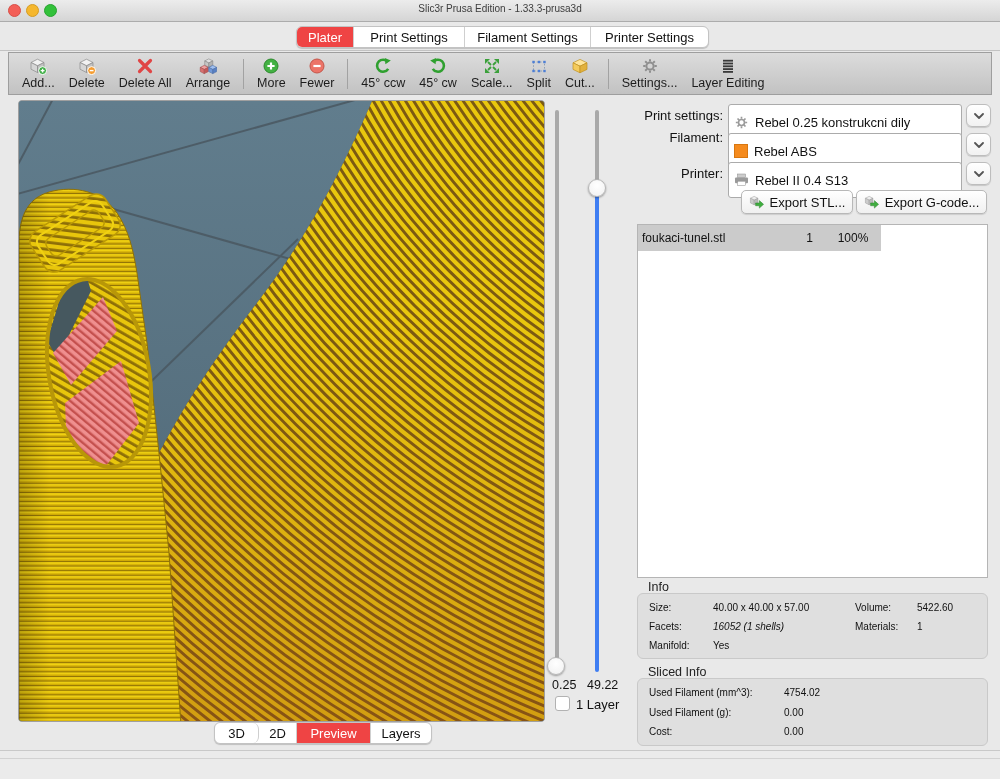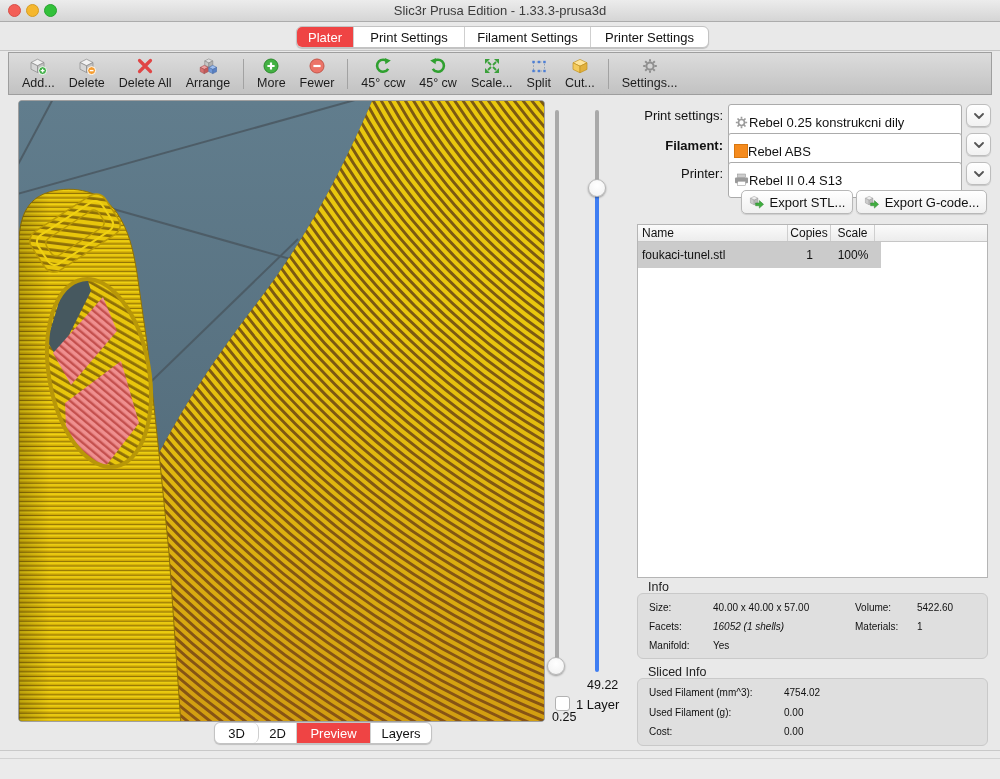--- a/index.html
+++ b/index.html
@@ -15,21 +15,21 @@
   .abs { position:absolute; }
 
   
   .titlebar {
     position:absolute; left:0; top:0; width:1000px; height:22px;
     background:linear-gradient(#ececec,#d5d5d5);
     border-bottom:1px solid #acacac;
   }
   .title-text {
     position:absolute; left:0; right:0; top:3px; text-align:center;
-    font-size:13px; color:#3c3c3c;
+    font-size:10px; color:#3c3c3c;
   }
   .tl { position:absolute; top:4px; width:13px; height:13px; border-radius:50%; }
   .tl.red    { left:8px;  background:#f35f57; border:1px solid #d84f47; }
   .tl.yellow { left:26px; background:#f5b72e; border:1px solid #d49c24; }
   .tl.green  { left:44px; background:#32c13a; border:1px solid #28a330; }
 
   
   .seg {
     position:absolute; display:flex; background:#fff;
     border:1px solid #c3c3c3; border-radius:6px; overflow:hidden;
@@ -76,21 +76,21 @@
   .checkbox {
     position:absolute; width:15px; height:15px; background:#fff;
     border:1px solid #b2b2b2; border-radius:3px;
   }
   .checkbox-label { position:absolute; font-size:13px; color:#111; }
 
   
   .field-label { position:absolute; font-size:13px; color:#111; text-align:right; }
   .field {
     position:absolute; height:36px; background:#fff; border:1px solid #ababab;
-    border-radius:3px; display:flex; align-items:center; padding-left:5px; gap:0;
+    border-radius:3px; display:flex; align-items:center; padding-left:5px; gap:6px;
     font-size:13px; color:#111; overflow:hidden; white-space:nowrap;
   }
   .drop-btn {
     position:absolute; width:25px; height:23px; border-radius:6px;
     background:linear-gradient(#ffffff,#f1f1f1); border:1px solid #bdbdbd;
     box-shadow:0 1px 1px rgba(0,0,0,.15);
     display:flex; align-items:center; justify-content:center;
   }
   .btn {
     position:absolute; height:24px; border-radius:5px;
@@ -274,20 +274,32 @@
   <div class="tb-item">
     <svg class="tb-icon" viewBox="0 0 18 18">
       <g stroke="#8f8f8f" stroke-width="2" fill="none">
         <circle cx="9" cy="9" r="3.6"></circle>
         <path d="M9,2.2 V4.6 M9,13.4 V15.8 M2.2,9 H4.6 M13.4,9 H15.8 M4.2,4.2 L5.9,5.9 M12.1,12.1 L13.8,13.8 M13.8,4.2 L12.1,5.9 M5.9,12.1 L4.2,13.8"></path>
       </g>
     </svg>
     <div class="tb-label">Settings...</div>
   </div>
 
+  <div class="tb-item">
+    <svg class="tb-icon" viewBox="0 0 18 18">
+      <g fill="#3a3a3a">
+        <rect x="4" y="2.8" width="10" height="1.8"></rect>
+          <rect x="4" y="5.6" width="10" height="1.8"></rect>
+        <rect x="4" y="8.4" width="10" height="1.8"></rect>
+          <rect x="4" y="11.2" width="10" height="1.8"></rect>
+        <rect x="4" y="14" width="10" height="1.8"></rect>
+      </g>
+    </svg>
+    <div class="tb-label">Layer Editing</div>
+  </div>
 </div>
 
 <div class="viewport">
 <svg width="527" height="622" viewBox="0 0 527 622">
   <defs>
     <linearGradient id="bgGrad" x1="0" y1="0" x2="0" y2="1">
       <stop offset="0" stop-color="#617d8d"></stop>
           <stop offset="1" stop-color="#4d6472"></stop>
     </linearGradient>
     <pattern id="layerPat" width="8" height="4.6" patternUnits="userSpaceOnUse">
@@ -478,21 +490,21 @@
 </svg>
 </div>
 
 <div class="slider-track" style="left:555px; top:110px; height:562px;"></div>
 <div class="slider-thumb" style="left:547px; top:657px;"></div>
 
 <div class="slider-track" style="left:595px; top:110px; height:80px;"></div>
 <div class="slider-fill" style="left:595px; top:190px; height:482px;"></div>
 <div class="slider-thumb" style="left:588px; top:179px;"></div>
 
-<div class="slider-val" style="left:552px; top:678px;margin-top:32px;">0.25</div>
+<div class="slider-val" style="left:552px; top:678px;">0.25</div>
 <div class="slider-val" style="left:587px; top:678px;">49.22</div>
 
 <div class="checkbox" style="left:555px; top:696px;"></div>
 <div class="checkbox-label" style="left:576px; top:697px;">1 Layer</div>
 
 <div class="seg" style="left:214px; top:722px; height:22px;">
   <div class="seg-item" style="width:44px;border-radius:6px;">3D</div>
   <div class="seg-item" style="width:38px;">2D</div>
   <div class="seg-item sel" style="width:74px;">Preview</div>
   <div class="seg-item" style="width:60px;">Layers</div>
@@ -507,21 +519,21 @@
     </g>
   </svg>
   <span>Rebel 0.25 konstrukcni dily</span>
 </div>
 <div class="drop-btn" style="left:966px; top:104px;">
   <svg width="10" height="8" viewBox="0 0 10 8">
     <polyline points="1,2 5,6 9,2" fill="none" stroke="#555" stroke-width="1.8" stroke-linecap="round" stroke-linejoin="round"></polyline>
   </svg>
 </div>
 
-<div class="field-label" style="left:620px; top:138px; width:103px;font-weight:bold;">Filament:</div>
+<div class="field-label" style="left:620px; top:130px; width:103px;">Filament:</div>
 <div class="field" style="left:728px; top:133px; width:234px;">
   <span class="swatch"></span>
   <span>Rebel ABS</span>
 </div>
 <div class="drop-btn" style="left:966px; top:133px;">
   <svg width="10" height="8" viewBox="0 0 10 8">
     <polyline points="1,2 5,6 9,2" fill="none" stroke="#555" stroke-width="1.8" stroke-linecap="round" stroke-linejoin="round"></polyline>
   </svg>
 </div>
 
@@ -553,25 +565,20 @@
   <svg width="16" height="16" viewBox="0 0 17 17">
     <path d="M1.5,4.5 L5.5,2.5 9.5,4.5 5.5,6.5 Z" fill="#eeeeee" stroke="#999" stroke-width=".5"></path>
     <path d="M1.5,4.5 L5.5,6.5 5.5,11.5 1.5,9.5 Z" fill="#cccccc" stroke="#999" stroke-width=".5"></path>
     <path d="M9.5,4.5 L5.5,6.5 5.5,11.5 9.5,9.5 Z" fill="#bbbbbb" stroke="#999" stroke-width=".5"></path>
     <polygon points="7,9.5 11,9.5 11,7 15.5,11 11,15 11,12.5 7,12.5" fill="#3fae3f" stroke="#2c7c2c" stroke-width=".5"></polygon>
   </svg>
   <span>Export G-code...</span>
 </div>
 
 <div class="obj-table">
-  <div class="obj-header">
-    <div class="hc c-name">Name</div>
-    <div class="hc c-copies">Copies</div>
-    <div class="hc c-scale">Scale</div>
-  </div>
   <div class="obj-row sel">
     <div class="c-name">foukaci-tunel.stl</div>
     <div class="c-copies">1</div>
     <div class="c-scale">100%</div>
   </div>
 </div>
 
 <div class="box-label" style="left:648px; top:580px;">Info</div>
 <div class="info-box" style="top:593px; height:66px;">
   <div class="kv" style="left:11px; top:8px;">Size:</div>

